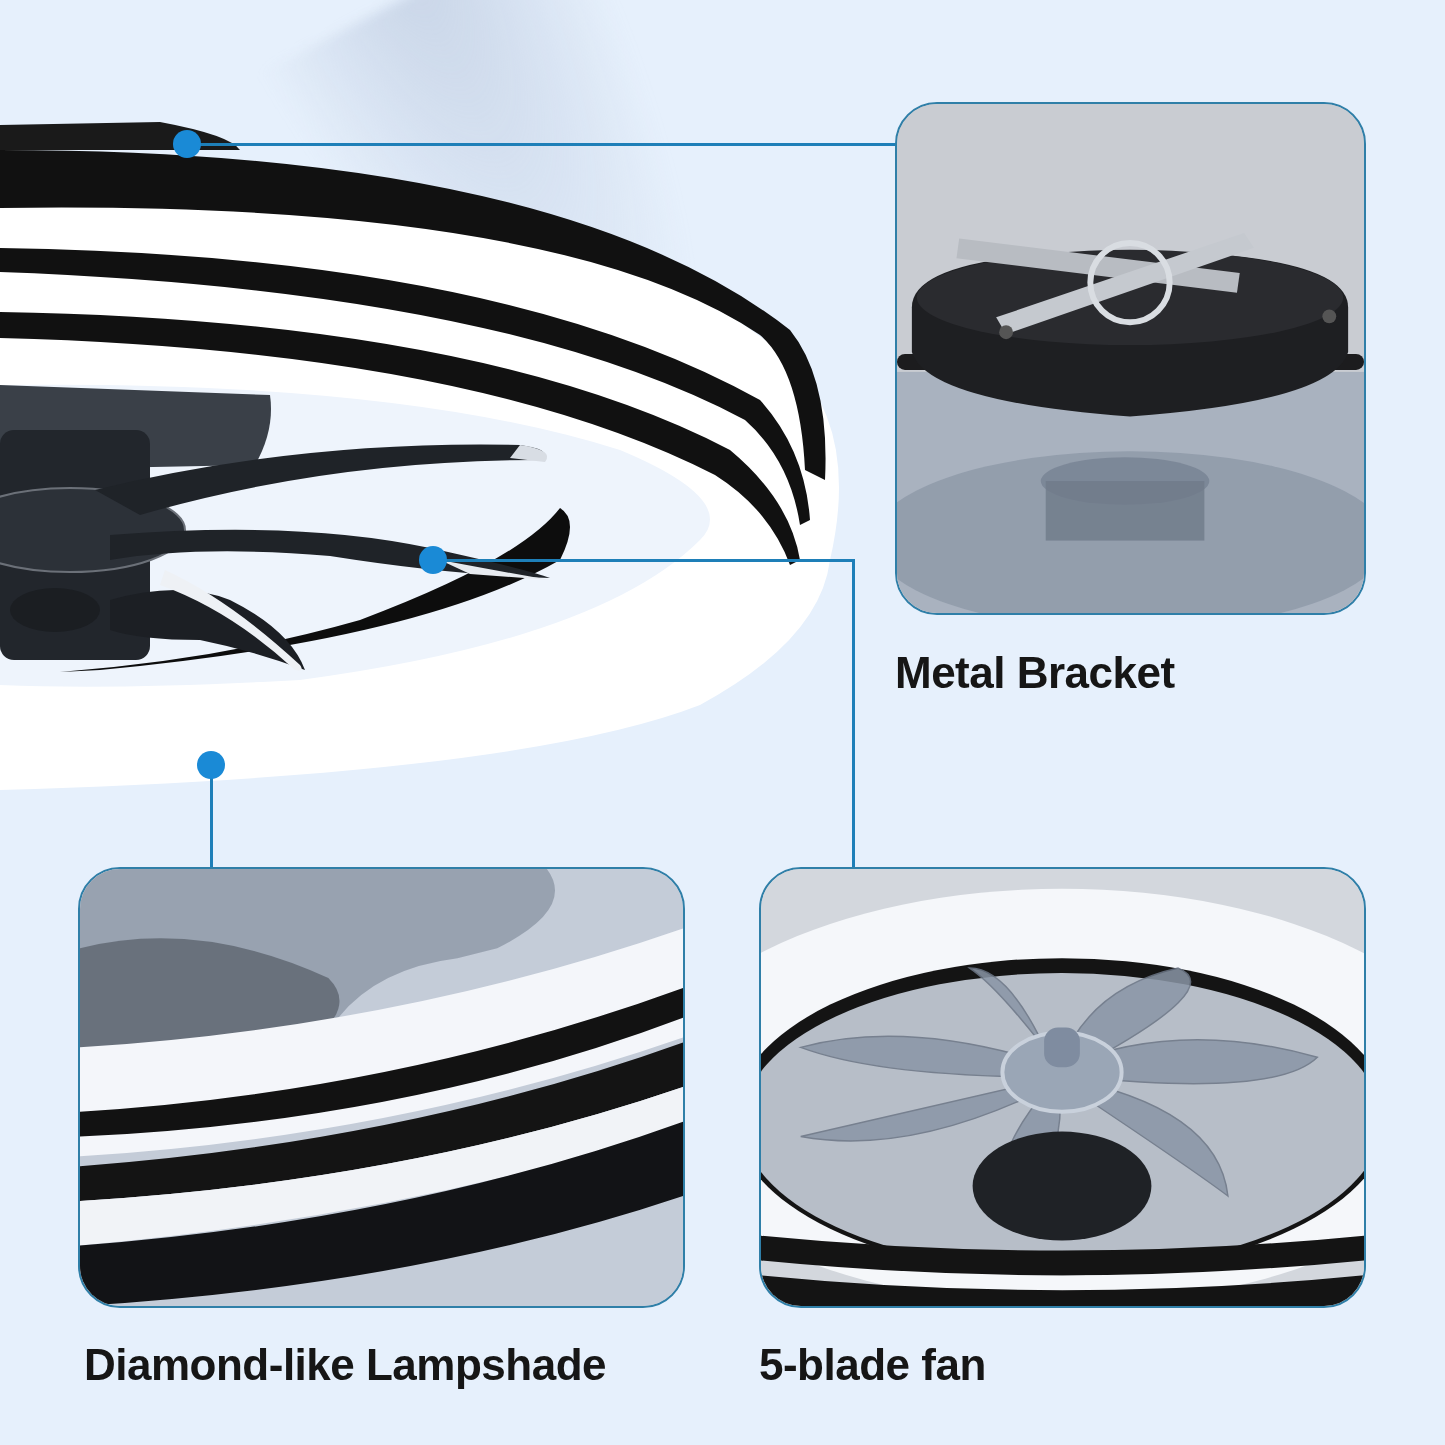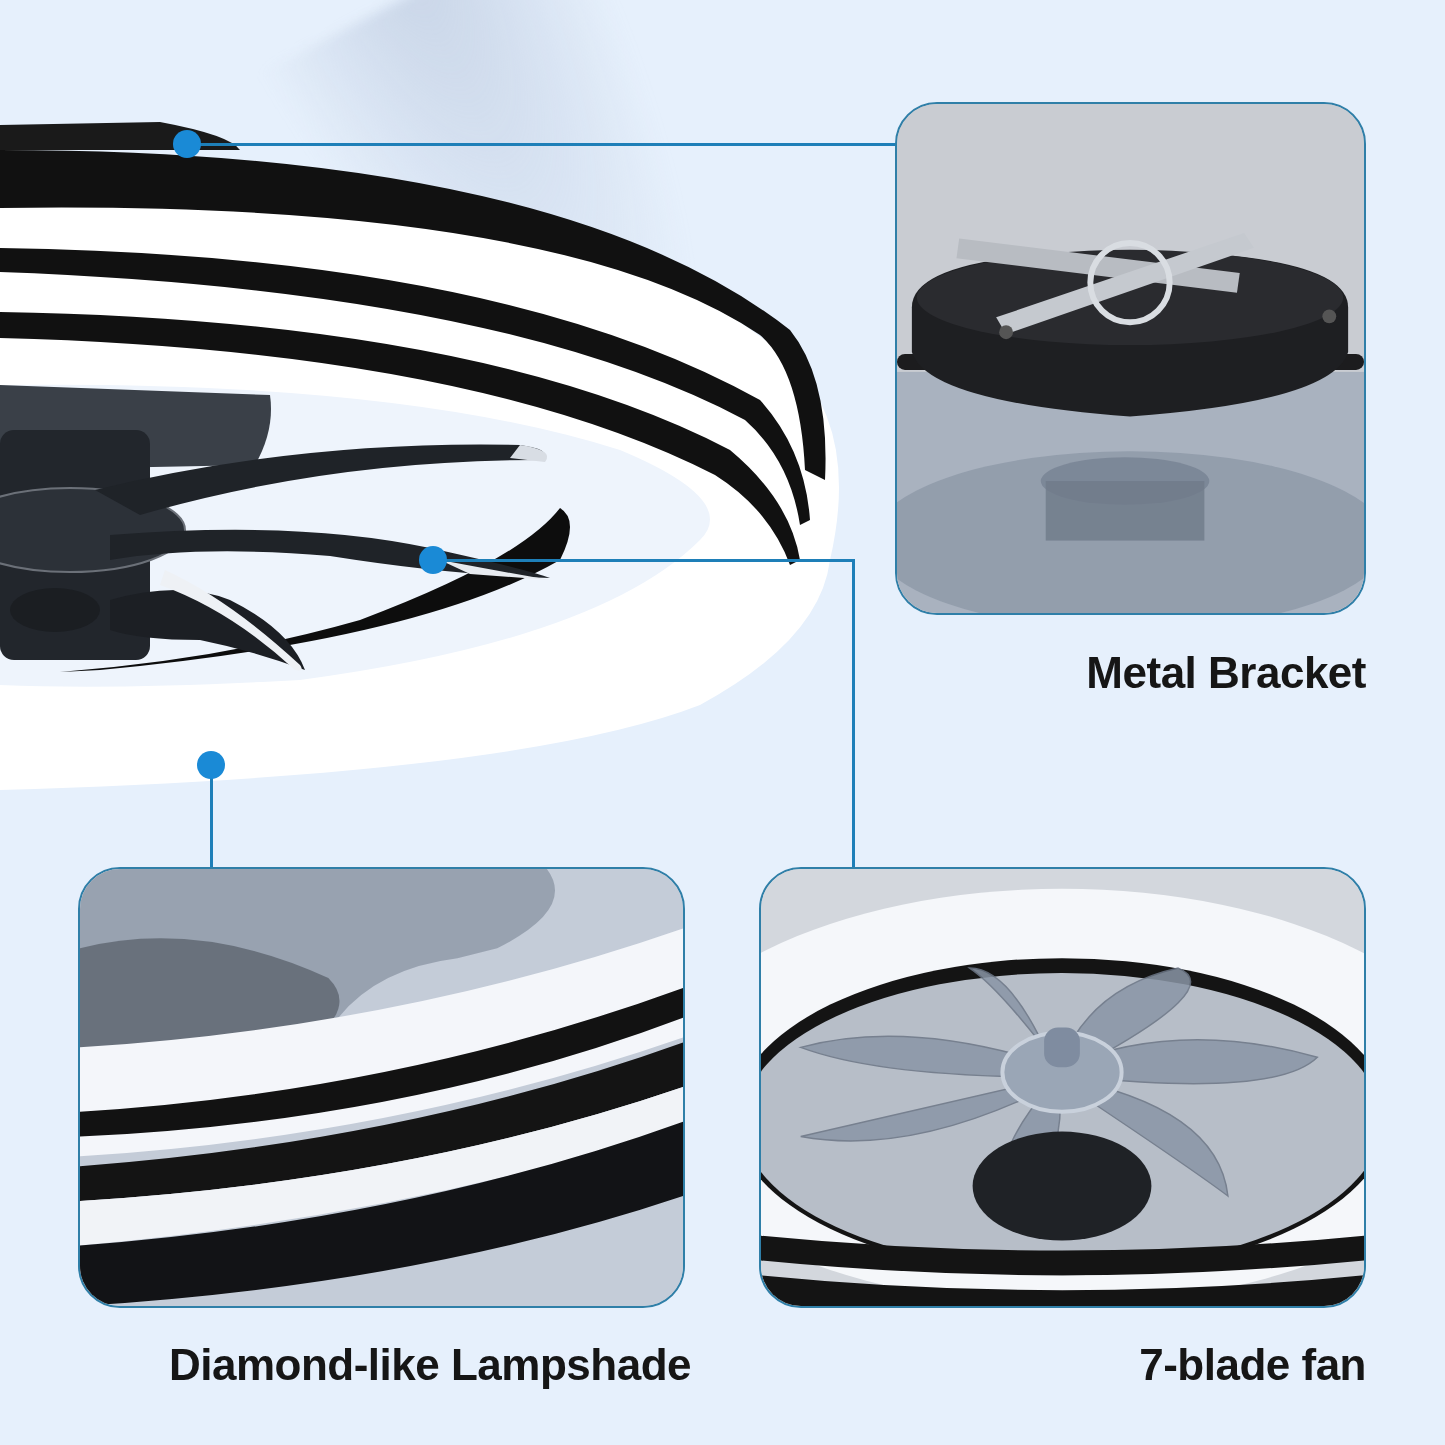--- a/index.html
+++ b/index.html
@@ -25,21 +25,21 @@
   .dot { position:absolute; width:28px; height:28px; border-radius:50%; background:#1a8ad6; }
 
   
   .panel {
     position:absolute; border:2px solid #2f7fa8; border-radius:42px; overflow:hidden;
     box-sizing:border-box;
   }
   .panel svg { position:absolute; left:0; top:0; width:100%; height:100%; }
   .label {
     position:absolute; font-weight:bold; color:#161616; font-size:44px;
-    letter-spacing:-0.5px; white-space:nowrap; text-align:right;
+    letter-spacing:-0.5px; white-space:nowrap; text-align:left;
   }
 </style>
 </head>
 <body>
 
 <div class="bg-shadow"></div>
 
 <div class="hero">
   <svg width="900" height="820" viewBox="0 0 900 820">
 
@@ -136,13 +136,13 @@
     </g>
 
     <ellipse cx="303" cy="320" rx="90" ry="55" fill="#1f2226"></ellipse>
     <ellipse cx="303" cy="205" rx="60" ry="40" fill="#9aa6b6" stroke="#c9d1dc" stroke-width="4"></ellipse>
     <rect x="285" y="160" width="36" height="40" rx="14" fill="#7f8ca0"></rect>
 
     <path d="M0 370 Q303 400 607 370 L607 395 Q303 425 0 395 Z" fill="#141414"></path>
     <path d="M0 410 Q303 440 607 410 L607 441 L0 441 Z" fill="#141414"></path>
   </svg>
 </div>
-<div class="label" style="left:759px; top:1340px; width:607px;">7-blade fan</div>
+<div class="label" style="left:759px; top:1340px; width:607px;">5-blade fan</div>
 
 </body></html>

